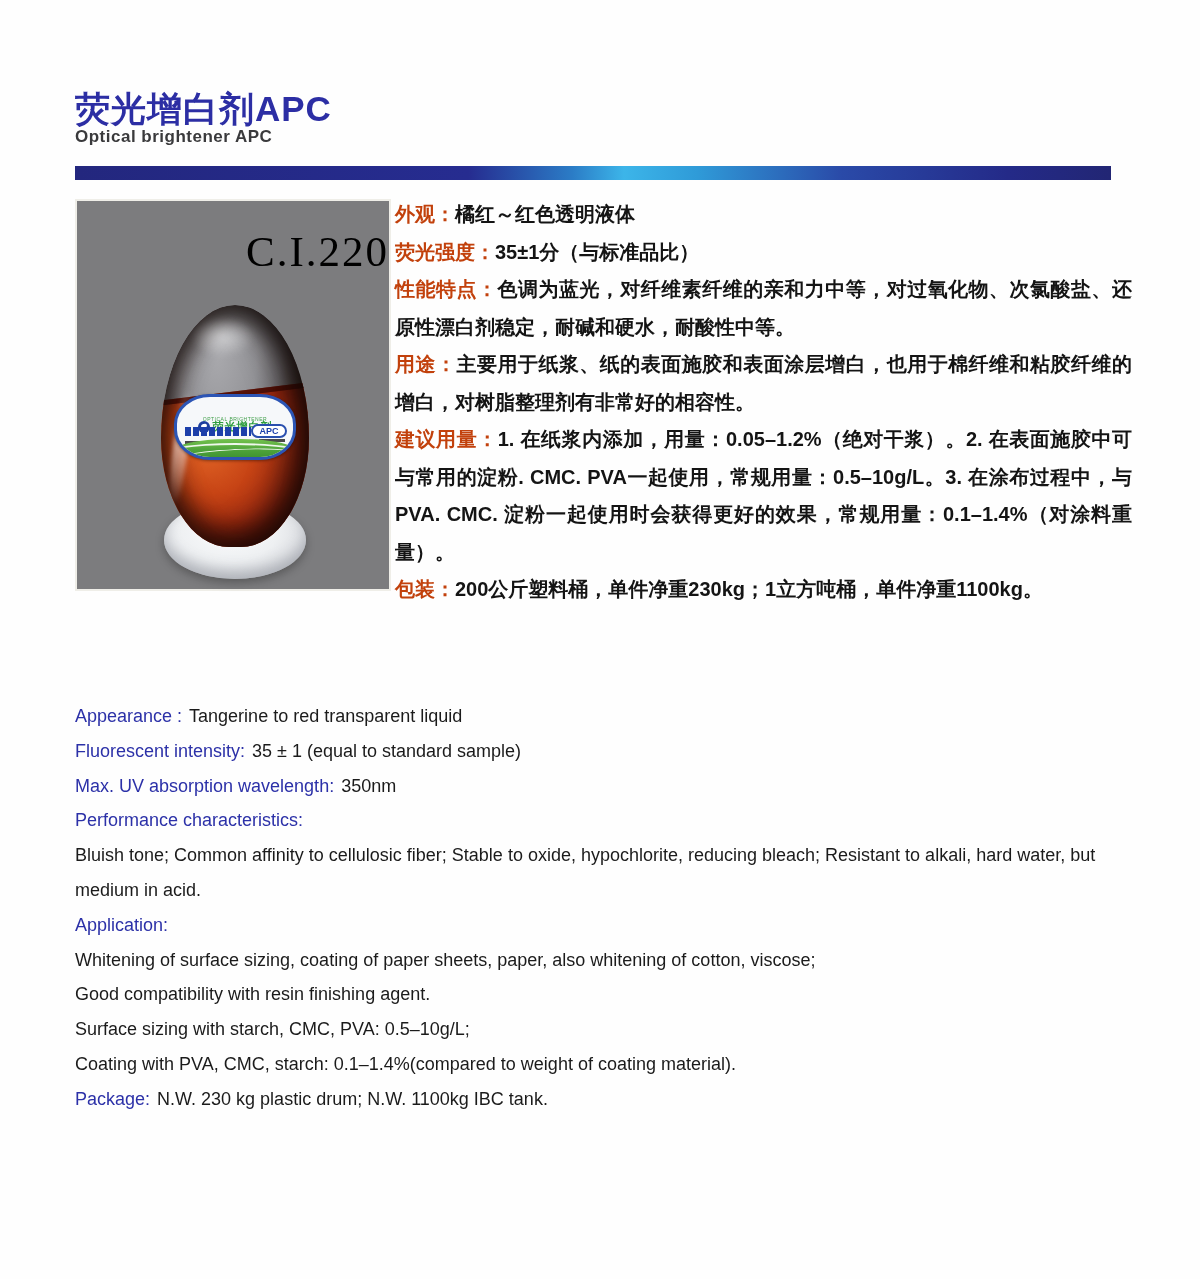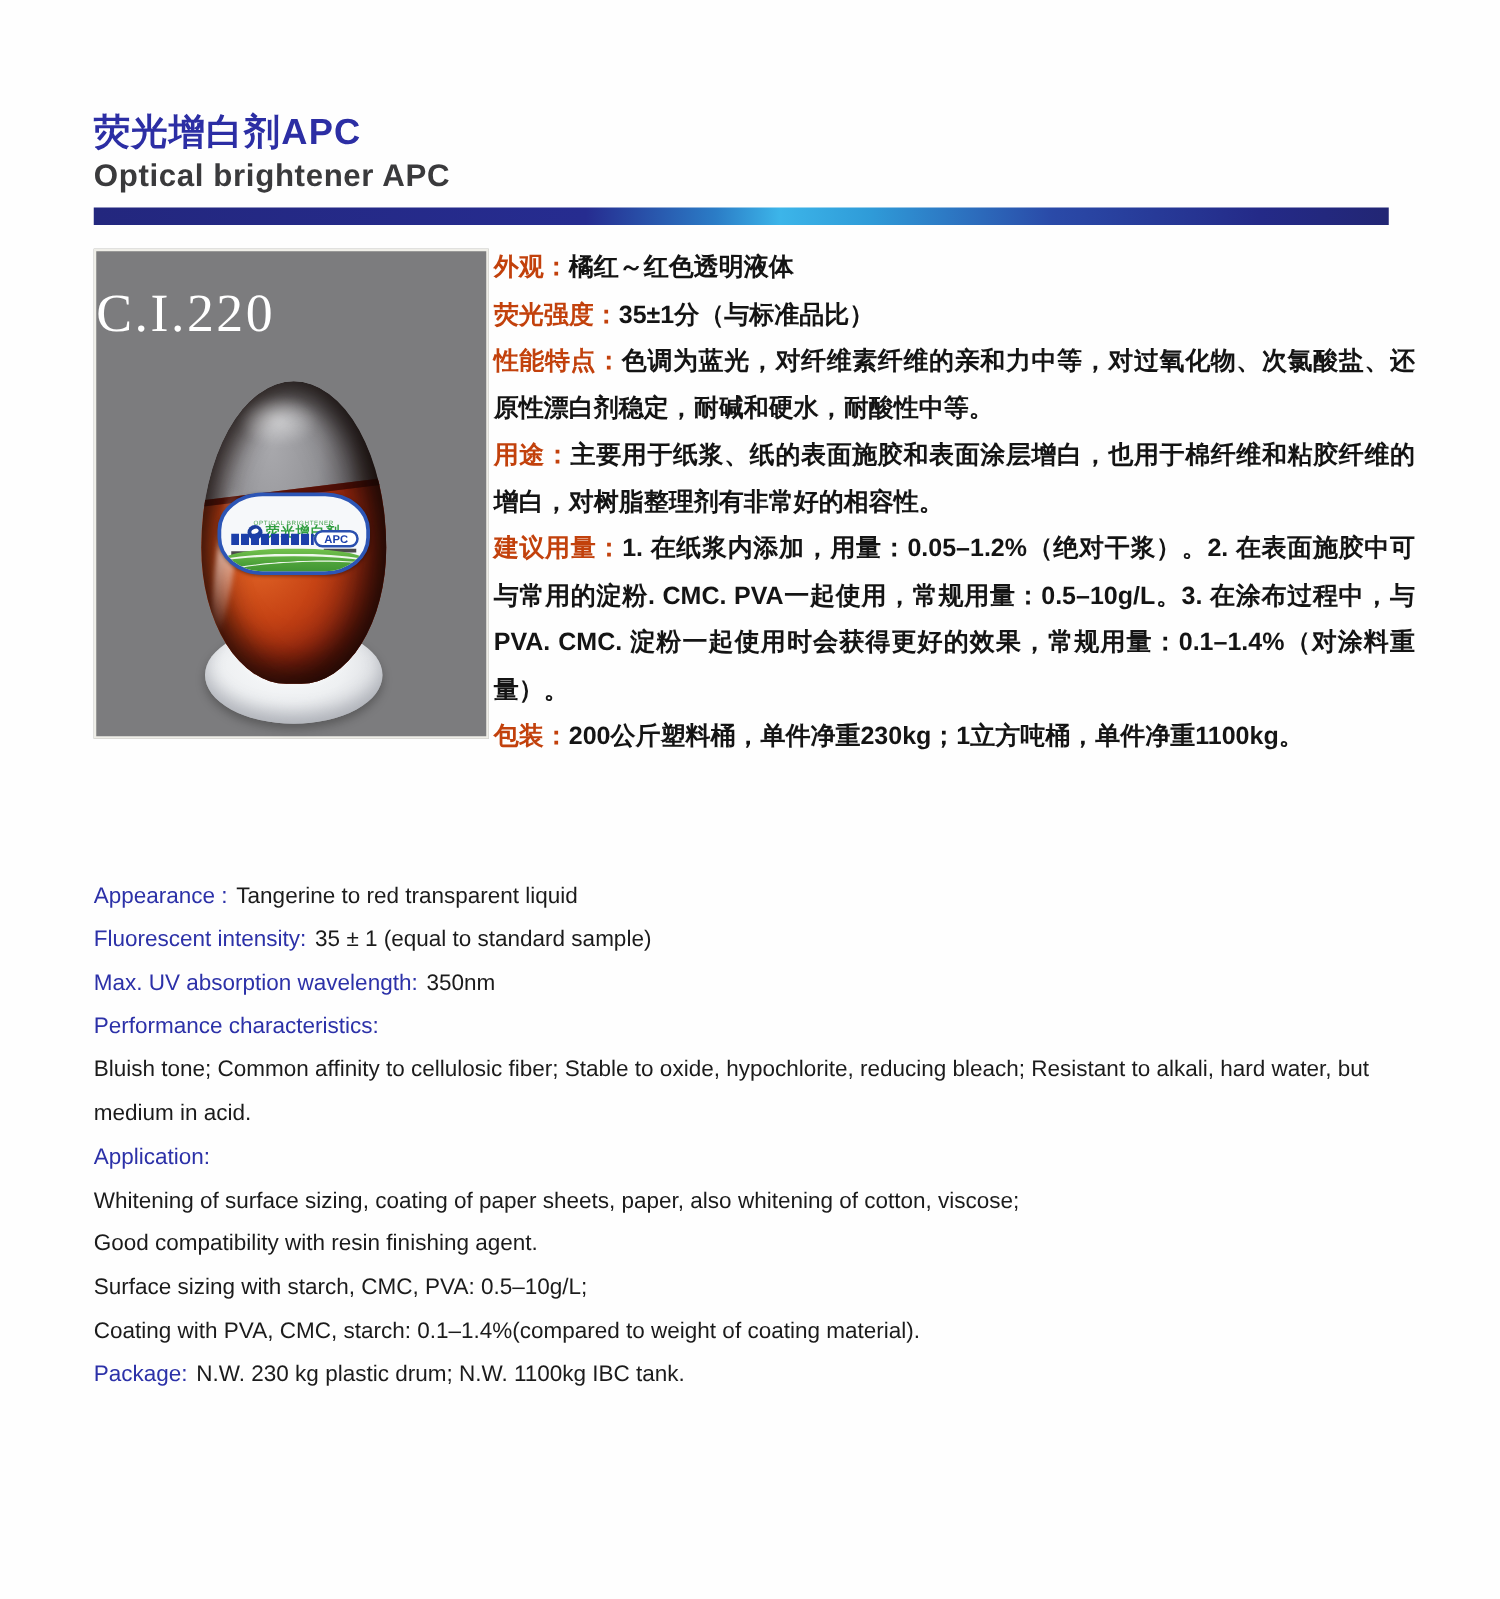--- a/index.html
+++ b/index.html
@@ -5,40 +5,40 @@
   * { margin:0; padding:0; box-sizing:border-box; }
   html,body { background:#ffffff; }
   .page {
     position:relative; width:1200px; height:1279px; margin:0 auto;
     background:#fefefe; overflow:hidden;
     font-family:"Liberation Sans", sans-serif;
   }
   
   .title-cn {
     position:absolute; left:75px; top:86px;
-    font-size:29px; font-weight:bold; color:#2c2ea4; letter-spacing:1px;text-align:right;
+    font-size:35px; font-weight:bold; color:#2c2ea4; letter-spacing:1px;text-align:right;
   }
   .title-en {
     position:absolute; left:75px; top:127px;
-    font-size:25px; font-weight:bold; color:#3a3a3c; letter-spacing:0.5px;
+    font-size:17px; font-weight:bold; color:#3a3a3c; letter-spacing:0.5px;
   }
   .divider-bar {
     position:absolute; left:75px; top:166px; width:1036px; height:14px;
     background:linear-gradient(90deg,
       #23277e 0%, #262c90 38%, #2b7cc6 48%, #3cb5e9 53%,
       #2f9bd8 60%, #2a4aa8 74%, #242a88 90%, #222674 100%);
   }
   
   .photo {
     position:absolute; left:75px; top:199px; width:316px; height:392px;
     background:#7c7c7e; border:2px solid #efeee8;
   }
   .photo-caption {
-    position:absolute; left:0; right:0; top:26px; text-align:left;
-    font-family:"Liberation Serif", serif; font-size:43px; color:#ffffff;
+    position:absolute; left:0; right:0; top:26px; text-align:right;
+    font-family:"Liberation Serif", serif; font-size:43px; color:#000000;
     letter-spacing:2px;
   }
   
   .flask-base {
     position:absolute; left:87px; top:300px; width:142px; height:78px;
     border-radius:50%;
     background:radial-gradient(ellipse at 45% 38%, #fafbfc 0%, #eef0f2 45%, #d9dbdf 75%, #c3c5ca 100%);
     box-shadow:0 4px 8px rgba(30,30,30,.35), inset 0 -8px 14px rgba(120,125,135,.45);
   }
   .flask-base::before {

